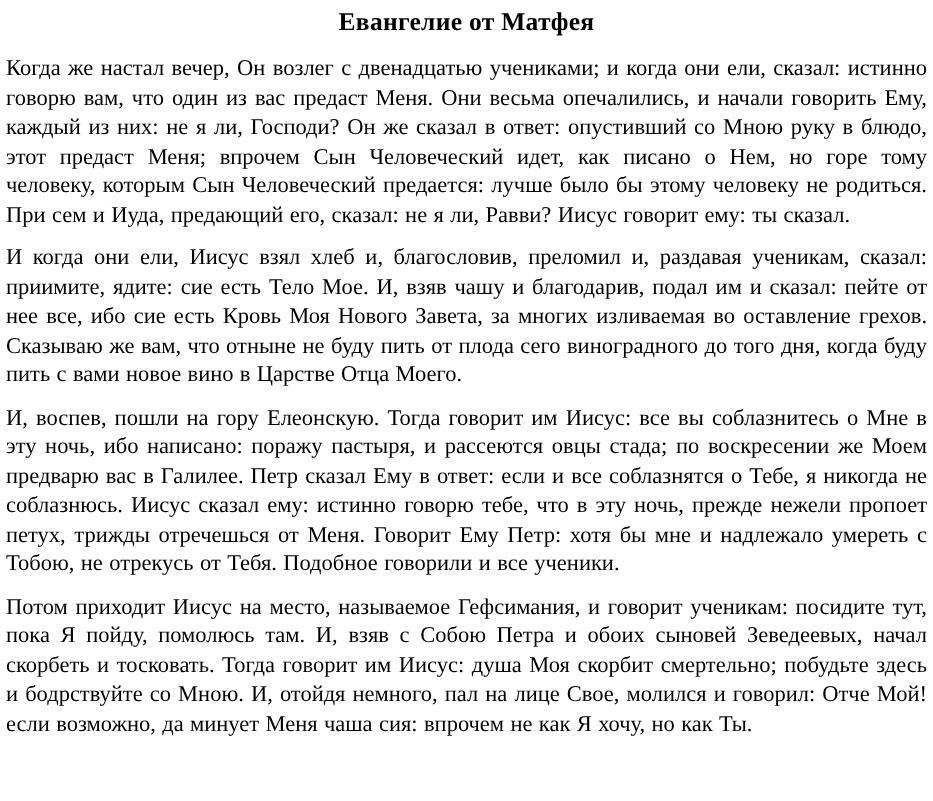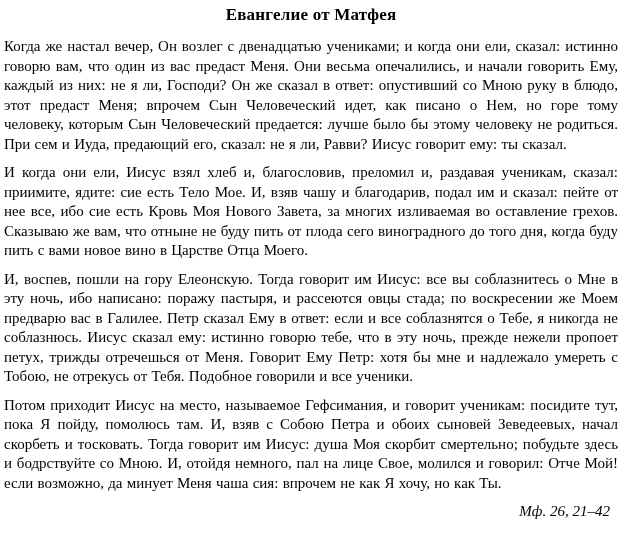--- a/index.html
+++ b/index.html
@@ -55,14 +55,13 @@
   <h1 class="doc-title">Евангелие от Матфея</h1>
 
   <p class="para">Когда же настал вечер, Он возлег с двенадцатью учениками; и когда они ели, сказал: истинно говорю вам, что один из вас предаст Меня. Они весьма опечалились, и начали говорить Ему, каждый из них: не я ли, Господи? Он же сказал в ответ: опустивший со Мною руку в блюдо, этот предаст Меня; впрочем Сын Человеческий идет, как писано о Нем, но горе тому человеку, которым Сын Человеческий предается: лучше было бы этому человеку не родиться. При сем и Иуда, предающий его, сказал: не я ли, Равви? Иисус говорит ему: ты сказал.</p>
 
   <p class="para">И когда они ели, Иисус взял хлеб и, благословив, преломил и, раздавая ученикам, сказал: приимите, ядите: сие есть Тело Мое. И, взяв чашу и благодарив, подал им и сказал: пейте от нее все, ибо сие есть Кровь Моя Нового Завета, за многих изливаемая во оставление грехов. Сказываю же вам, что отныне не буду пить от плода сего виноградного до того дня, когда буду пить с вами новое вино в Царстве Отца Моего.</p>
 
   <p class="para">И, воспев, пошли на гору Елеонскую. Тогда говорит им Иисус: все вы соблазнитесь о Мне в эту ночь, ибо написано: поражу пастыря, и рассеются овцы стада; по воскресении же Моем предварю вас в Галилее. Петр сказал Ему в ответ: если и все соблазнятся о Тебе, я никогда не соблазнюсь. Иисус сказал ему: истинно говорю тебе, что в эту ночь, прежде нежели пропоет петух, трижды отречешься от Меня. Говорит Ему Петр: хотя бы мне и надлежало умереть с Тобою, не отрекусь от Тебя. Подобное говорили и все ученики.</p>
 
   <p class="para">Потом приходит Иисус на место, называемое Гефсимания, и говорит ученикам: посидите тут, пока Я пойду, помолюсь там. И, взяв с Собою Петра и обоих сыновей Зеведеевых, начал скорбеть и тосковать. Тогда говорит им Иисус: душа Моя скорбит смертельно; побудьте здесь и бодрствуйте со Мною. И, отойдя немного, пал на лице Свое, молился и говорил: Отче Мой! если возможно, да минует Меня чаша сия: впрочем не как Я хочу, но как Ты.</p>
 
-  <div class="citation">Мф. 26, 21–42</div>
 </div>
 
 </body></html>

